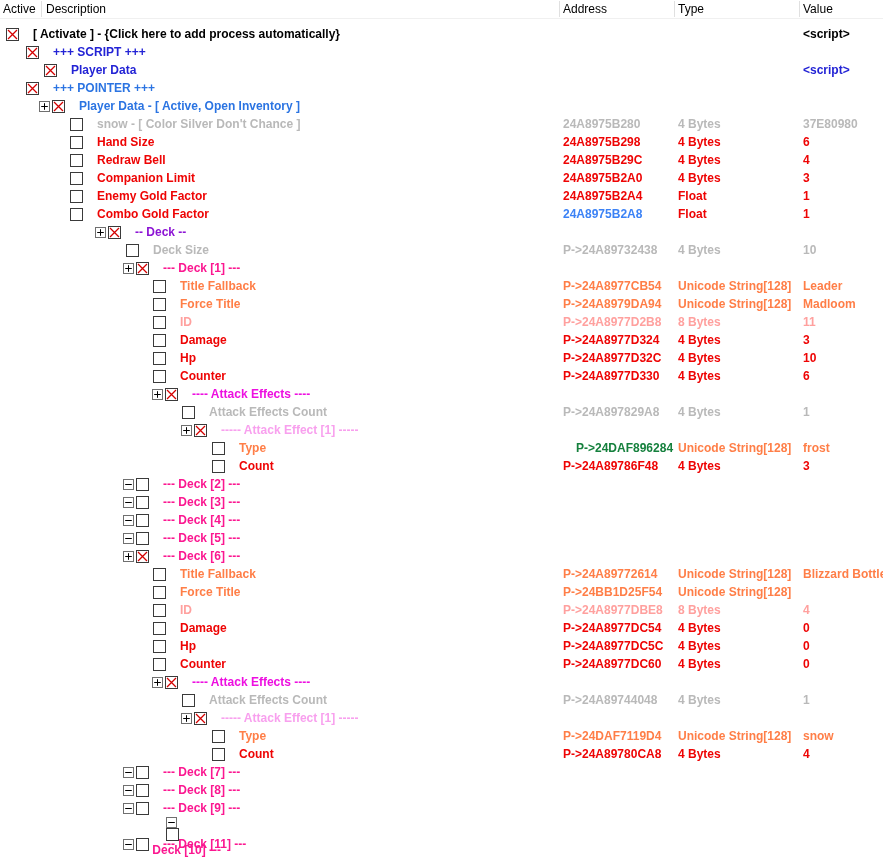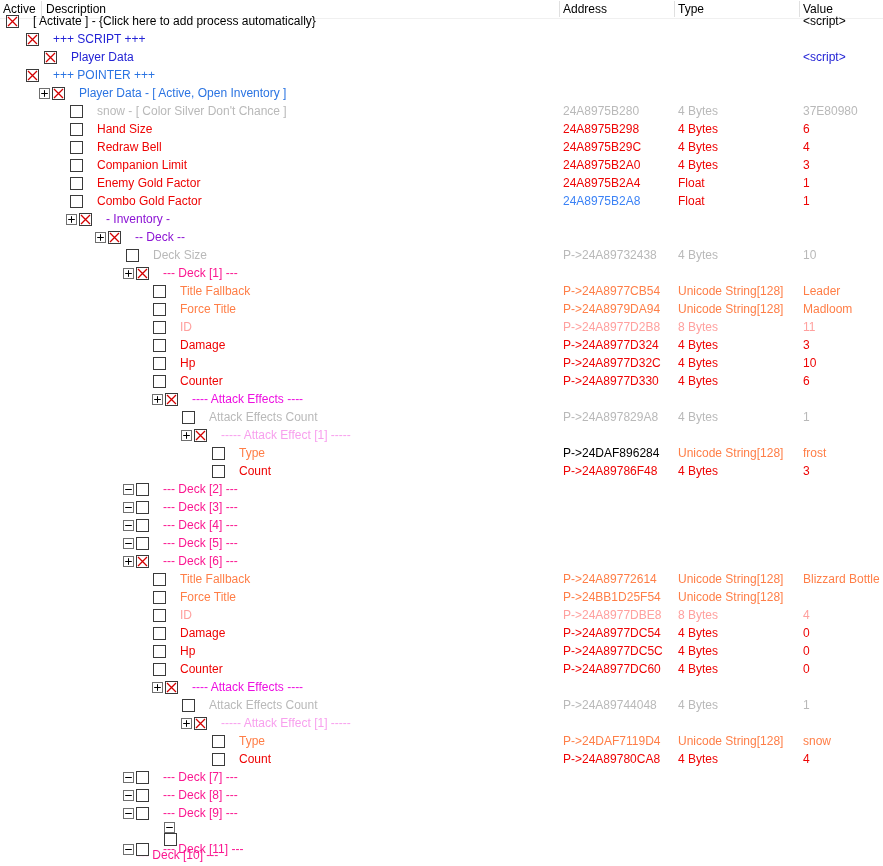--- a/index.html
+++ b/index.html
@@ -4,21 +4,21 @@
 <style>
   html,body{margin:0;padding:0;background:#fff;width:883px;height:866px;overflow:hidden;
     font-family:"Liberation Sans","DejaVu Sans",sans-serif;font-size:12px;color:#000;}
   #table{position:relative;width:883px;height:866px;background:#fff;}
   
   #header{position:absolute;left:0;top:0;width:883px;height:19px;background:#fff;
     border-bottom:1px solid #f0f0f0;box-sizing:border-box;}
   .hcell{position:absolute;top:0;height:19px;line-height:19px;color:#000;white-space:nowrap;}
   .hsep{position:absolute;top:1px;width:1px;height:16px;background:#e0e0e0;}
   
-  #rows{position:absolute;left:0;top:12px;width:755px;}
+  #rows{position:absolute;left:0;top:25px;width:755px;font-weight:bold;}
   .row{position:relative;height:18px;white-space:nowrap;}
   .tree{position:absolute;left:0;top:0;height:18px;display:flex;align-items:center;}
   .exp{width:11px;height:11px;border:1px solid #6f6f6f;box-sizing:border-box;background:#fff;
     display:inline-flex;align-items:center;justify-content:center;flex:none;margin-right:2px;}
   .cb{width:13px;height:13px;border:1px solid #3a3a3a;box-sizing:border-box;background:#fff;
     flex:none;display:inline-flex;align-items:center;justify-content:center;}
   .desc{margin-left:14px;line-height:18px;}
   .cell{position:absolute;top:0;height:18px;line-height:18px;white-space:nowrap;}
   .c-addr{left:563px;}
   .c-type{left:678px;}
@@ -145,35 +145,20 @@
       <div class="row">
         <div class="tree" style="left: 70px;">
           <span class="cb"></span>
           <span class="desc" style="color: rgb(238, 4, 4);">Combo Gold Factor</span>
         </div>
         <div class="cell c-addr" style="color: #3b82f6;">24A8975B2A8</div>
         <div class="cell c-type" style="color: rgb(238, 4, 4);">Float</div>
         <div class="cell c-val" style="color: rgb(238, 4, 4);">1</div>
       </div>
       <div class="row">
-        <div class="tree" style="left: 66px;">
-          <span class="exp">
-            <svg width="9" height="9" viewBox="0 0 9 9">
-              <path d="M1.2 4.5 H7.8 M4.5 1.2 V7.8" stroke="#000" stroke-width="1" fill="none"></path>
-            </svg>
-          </span>
-          <span class="cb">
-            <svg width="11" height="11" viewBox="0 0 11 11">
-              <path d="M1 1 L10 10 M10 1 L1 10" stroke="#d40000" stroke-width="1.3" fill="none"></path>
-            </svg>
-          </span>
-          <span class="desc" style="color: rgb(140, 20, 212);">- Inventory -</span>
-        </div>
-      </div>
-      <div class="row">
         <div class="tree" style="left: 95px;">
           <span class="exp">
             <svg width="9" height="9" viewBox="0 0 9 9">
               <path d="M1.2 4.5 H7.8 M4.5 1.2 V7.8" stroke="#000" stroke-width="1" fill="none"></path>
             </svg>
           </span>
           <span class="cb">
             <svg width="11" height="11" viewBox="0 0 11 11">
               <path d="M1 1 L10 10 M10 1 L1 10" stroke="#d40000" stroke-width="1.3" fill="none"></path>
             </svg>
@@ -296,21 +281,21 @@
             </svg>
           </span>
           <span class="desc" style="color: rgb(248, 160, 238);">----- Attack Effect [1] -----</span>
         </div>
       </div>
       <div class="row">
         <div class="tree" style="left: 212px;">
           <span class="cb"></span>
           <span class="desc" style="color: rgb(255, 126, 71);">Type</span>
         </div>
-        <div class="cell c-addr" style="color: #000000;">P-&gt;24DAF896284</div>
+        <div class="cell c-addr" style="color: #15803d; margin-left: 13px;">P-&gt;24DAF896284</div>
         <div class="cell c-type" style="color: rgb(255, 126, 71);">Unicode String[128]</div>
         <div class="cell c-val" style="color: rgb(255, 126, 71);">frost</div>
       </div>
       <div class="row">
         <div class="tree" style="left: 212px;">
           <span class="cb"></span>
           <span class="desc" style="color: rgb(238, 4, 4);">Count</span>
         </div>
         <div class="cell c-addr" style="color: rgb(238, 4, 4);">P-&gt;24A89786F48</div>
         <div class="cell c-type" style="color: rgb(238, 4, 4);">4 Bytes</div>

